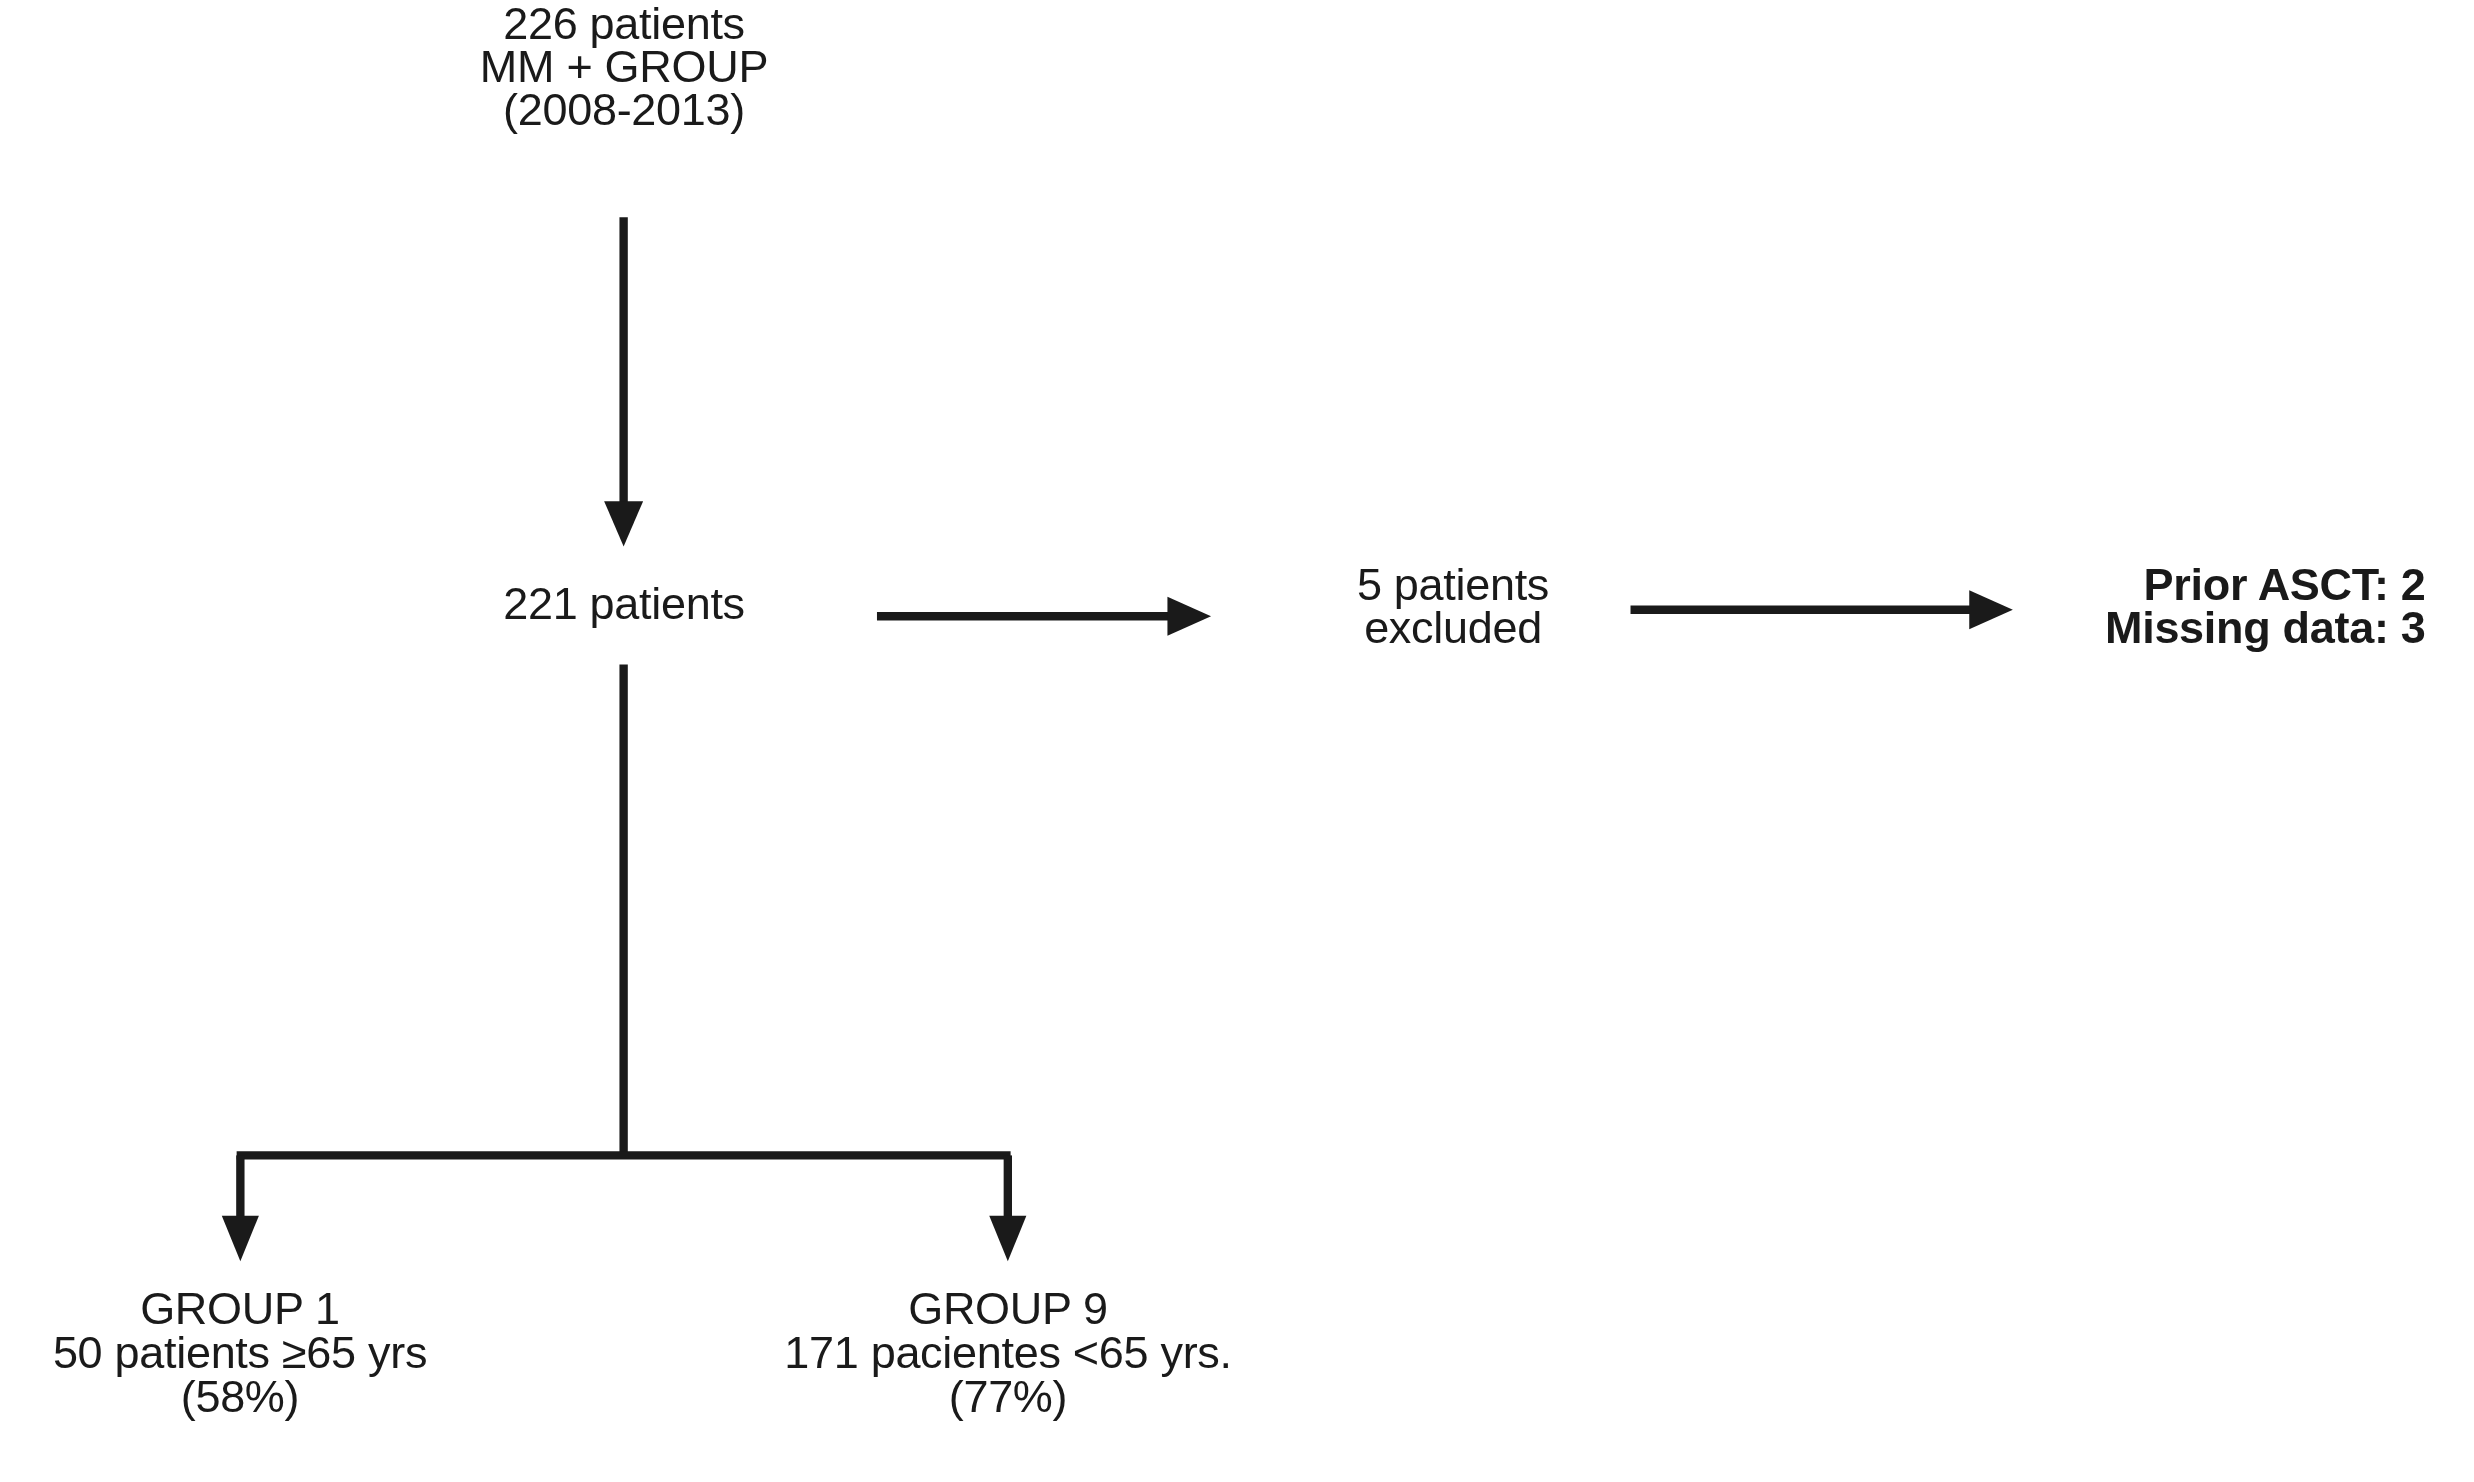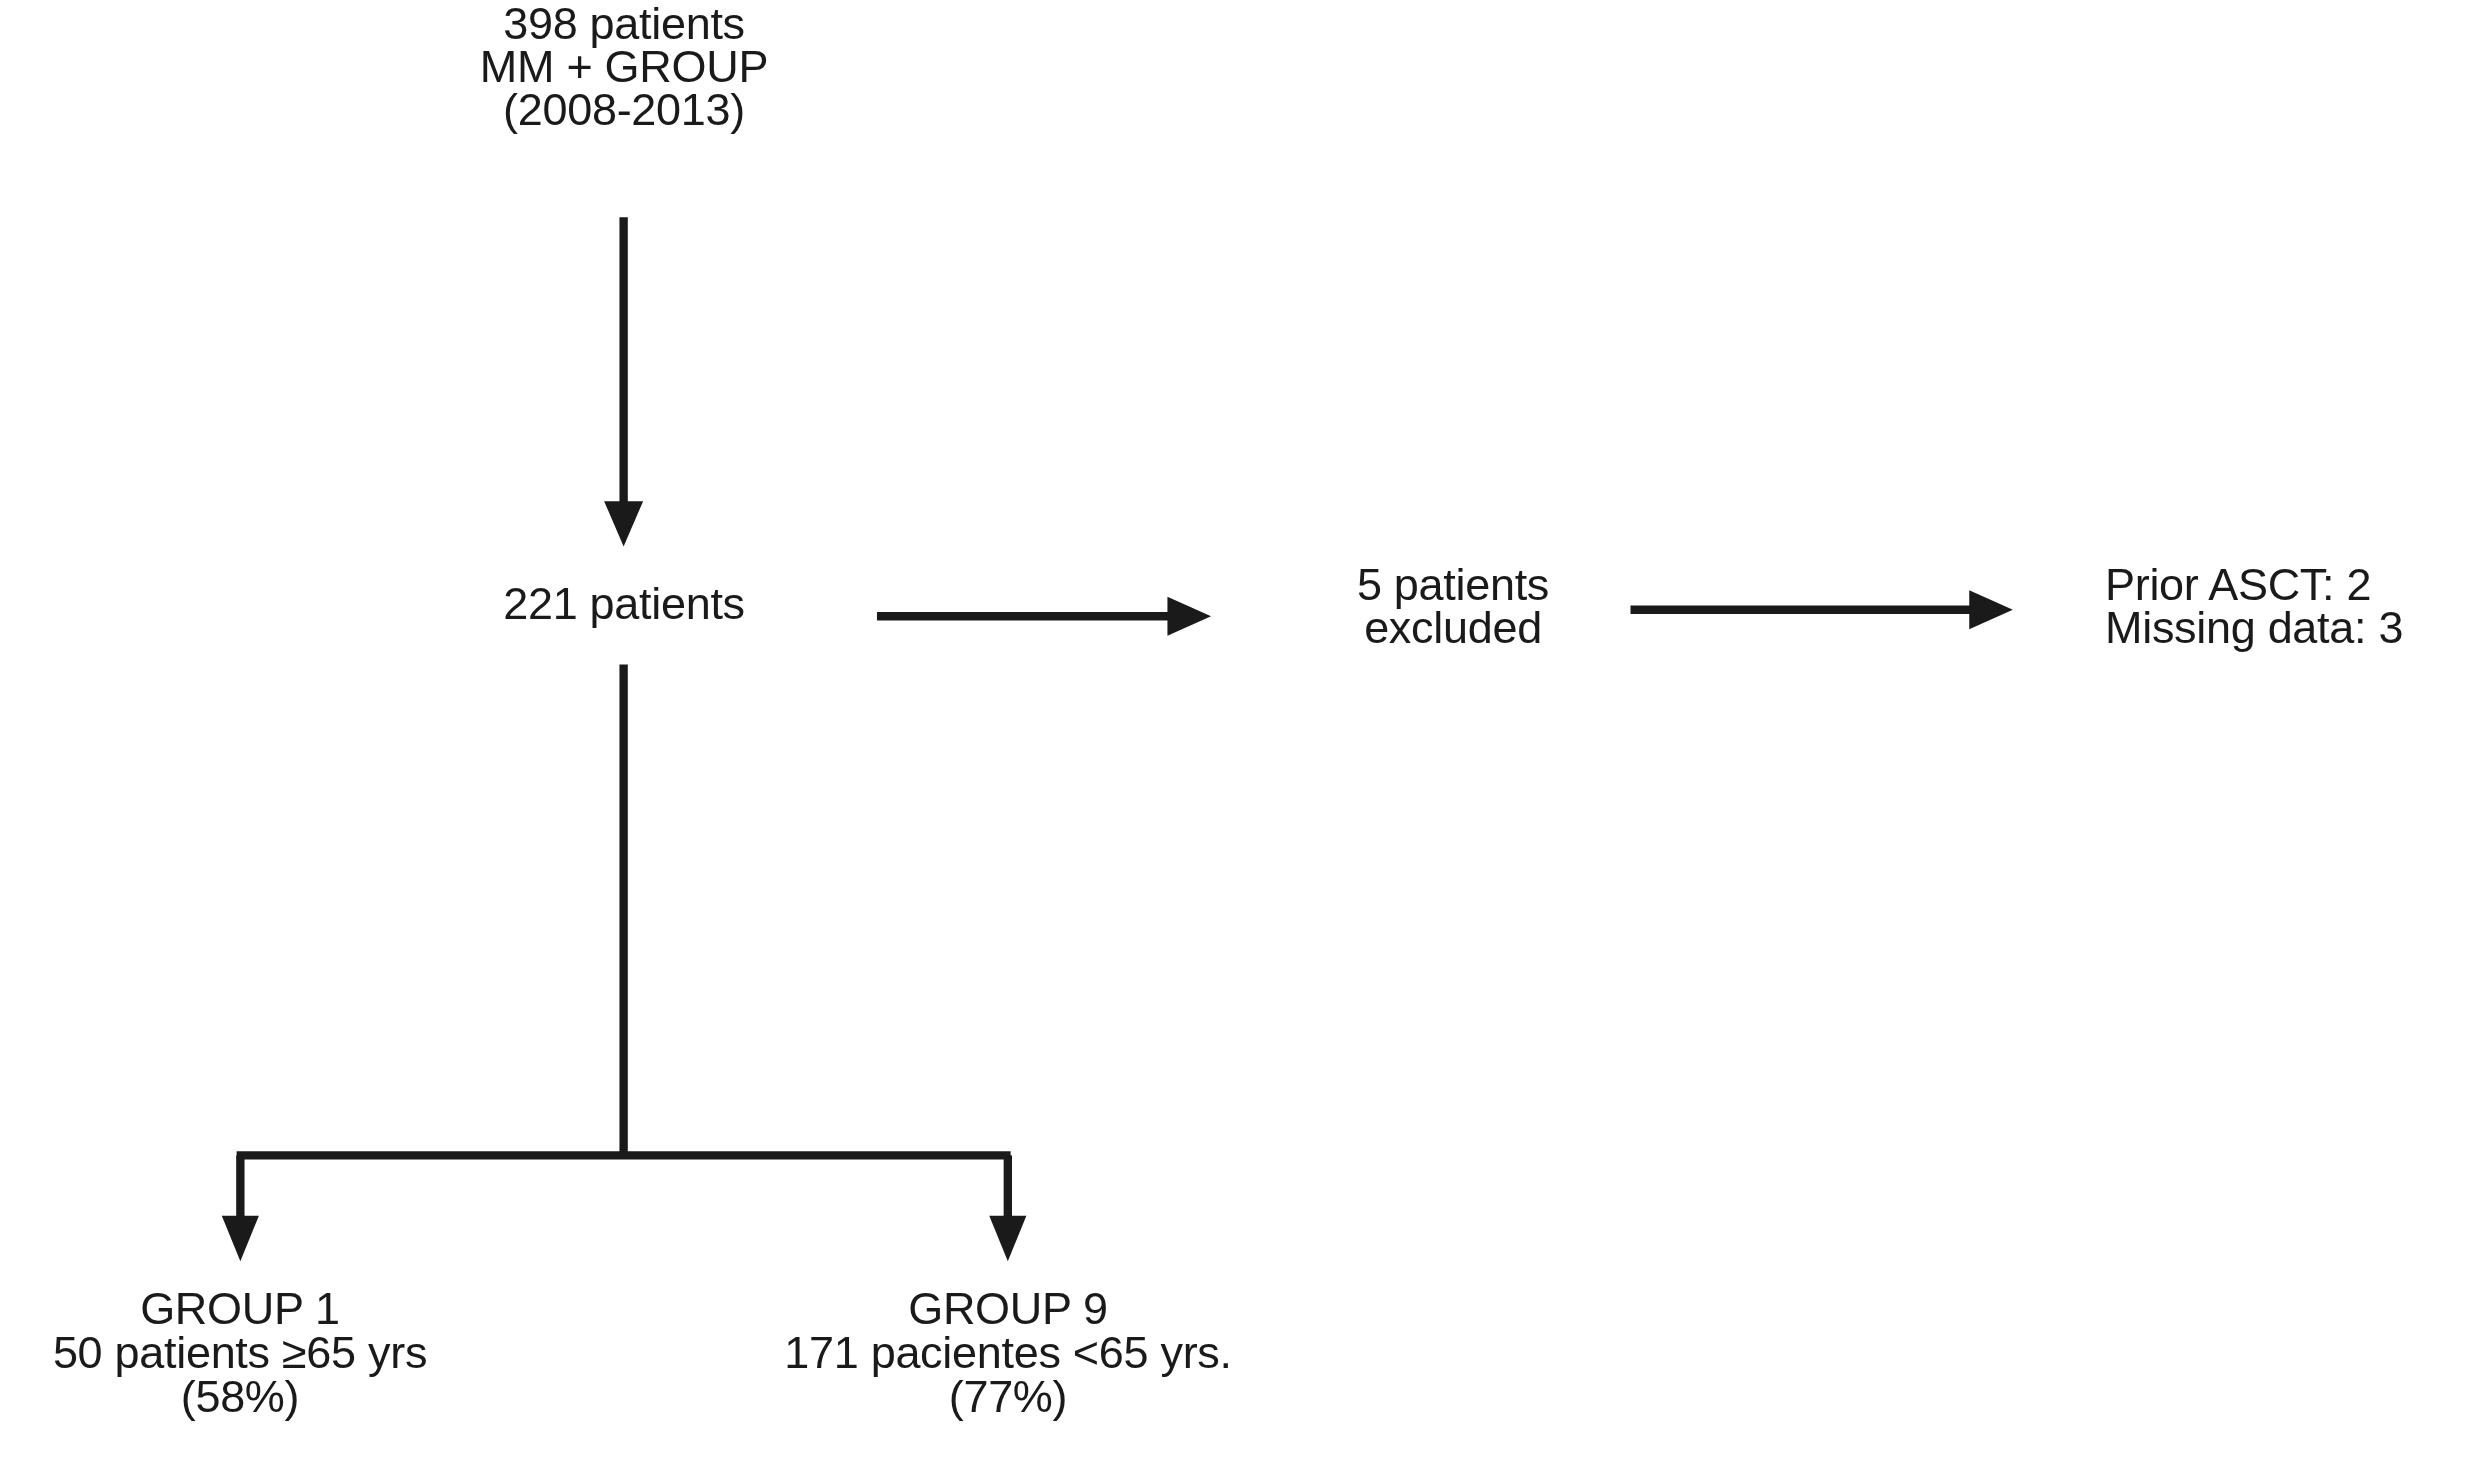--- a/index.html
+++ b/index.html
@@ -34,21 +34,22 @@
     white-space: nowrap;
   }
   .node .line {
     display: block;
   }
   .node-center {
     text-align: center;
     transform: translateX(-50%);
   }
   .node-left {
-    text-align: left;
+    text-align: right;
+    font-weight: bold;
   }
 
   
   #node-source        { left: 624px;  top: 1.9px;    }
   #node-included      { left: 624px;  top: 582px;  }
   #node-excluded      { left: 1453px; top: 563px;  }
   #node-exclusion-reasons { left: 2105px; top: 563px; }
   #node-group1        { left: 240px;  top: 1287px; }
   #node-group2        { left: 1008px; top: 1287px; }
 
@@ -89,21 +90,21 @@
       <polygon points="259,1359 239,1310 279,1310" fill="#1a1a1a"></polygon>
     </g>
 
     <g>
       <line x1="1086" y1="1245" x2="1086" y2="1315" stroke="#1a1a1a" stroke-width="9"></line>
       <polygon points="1086,1359 1066,1310 1106,1310" fill="#1a1a1a"></polygon>
     </g>
   </svg>
 
   <div id="node-source" class="node node-center">
-    <span class="line">398 patients</span>
+    <span class="line">226 patients</span>
     <span class="line">MM + GROUP</span>
     <span class="line">(2008-2013)</span>
   </div>
 
   <div id="node-included" class="node node-center">
     <span class="line">221 patients</span>
   </div>
 
   <div id="node-excluded" class="node node-center">
     <span class="line">5 patients</span>

